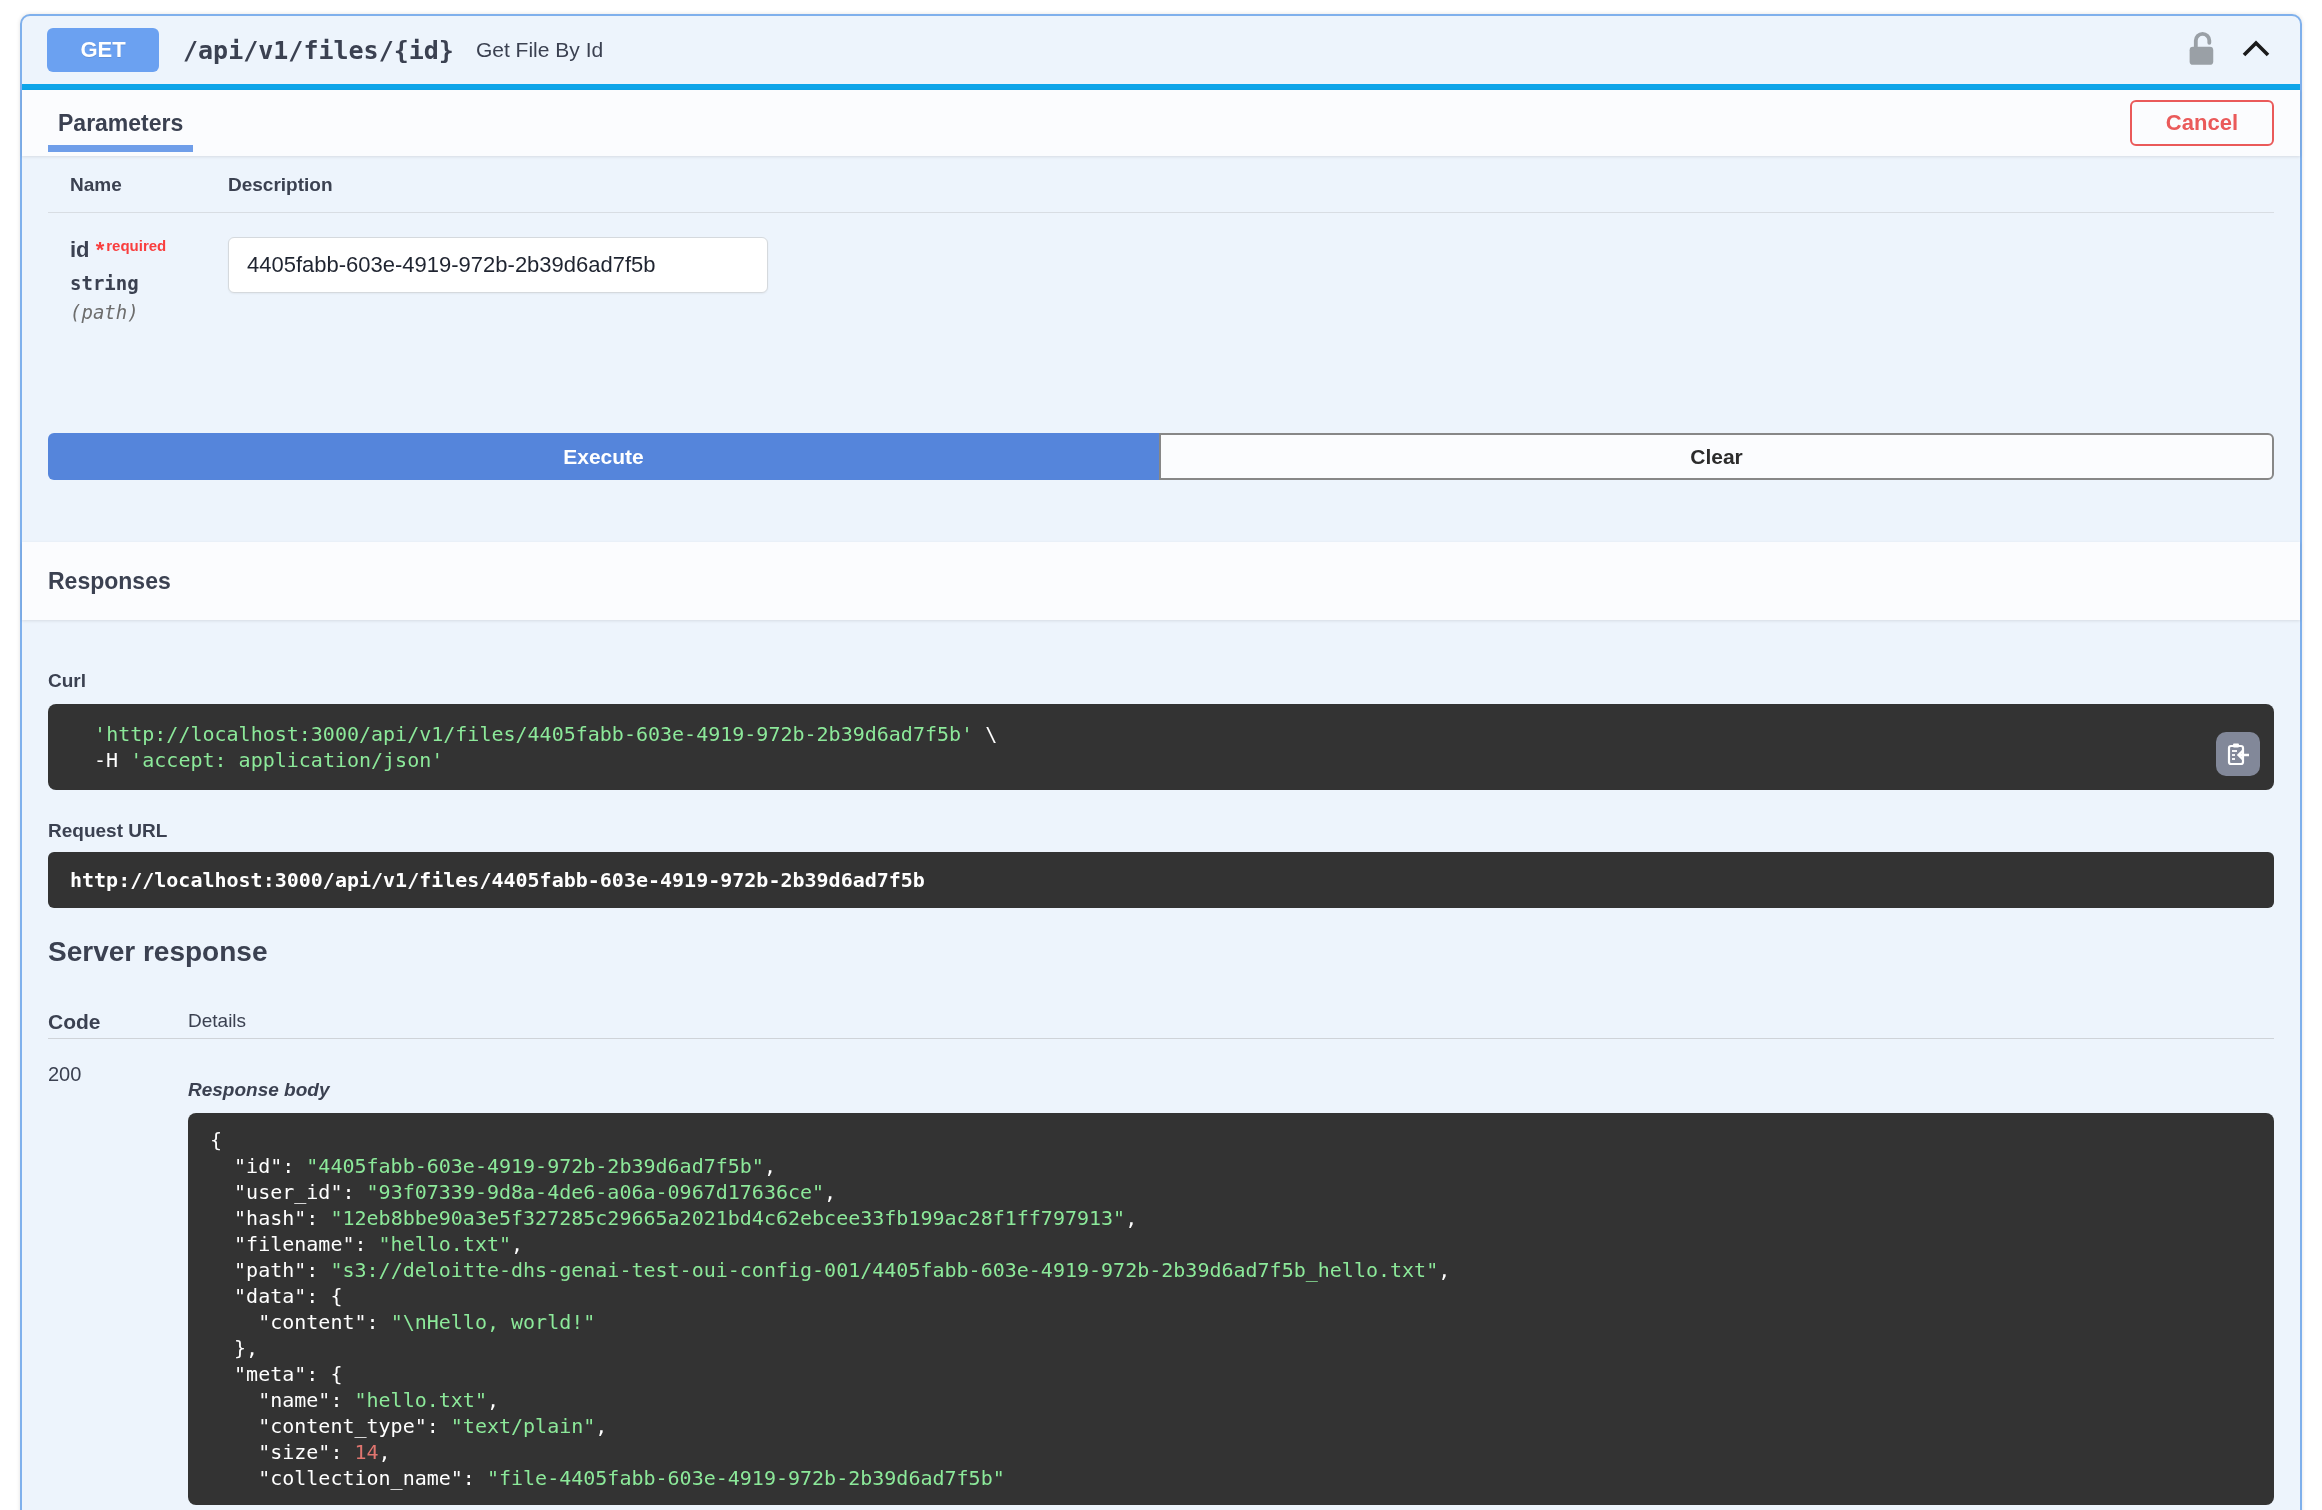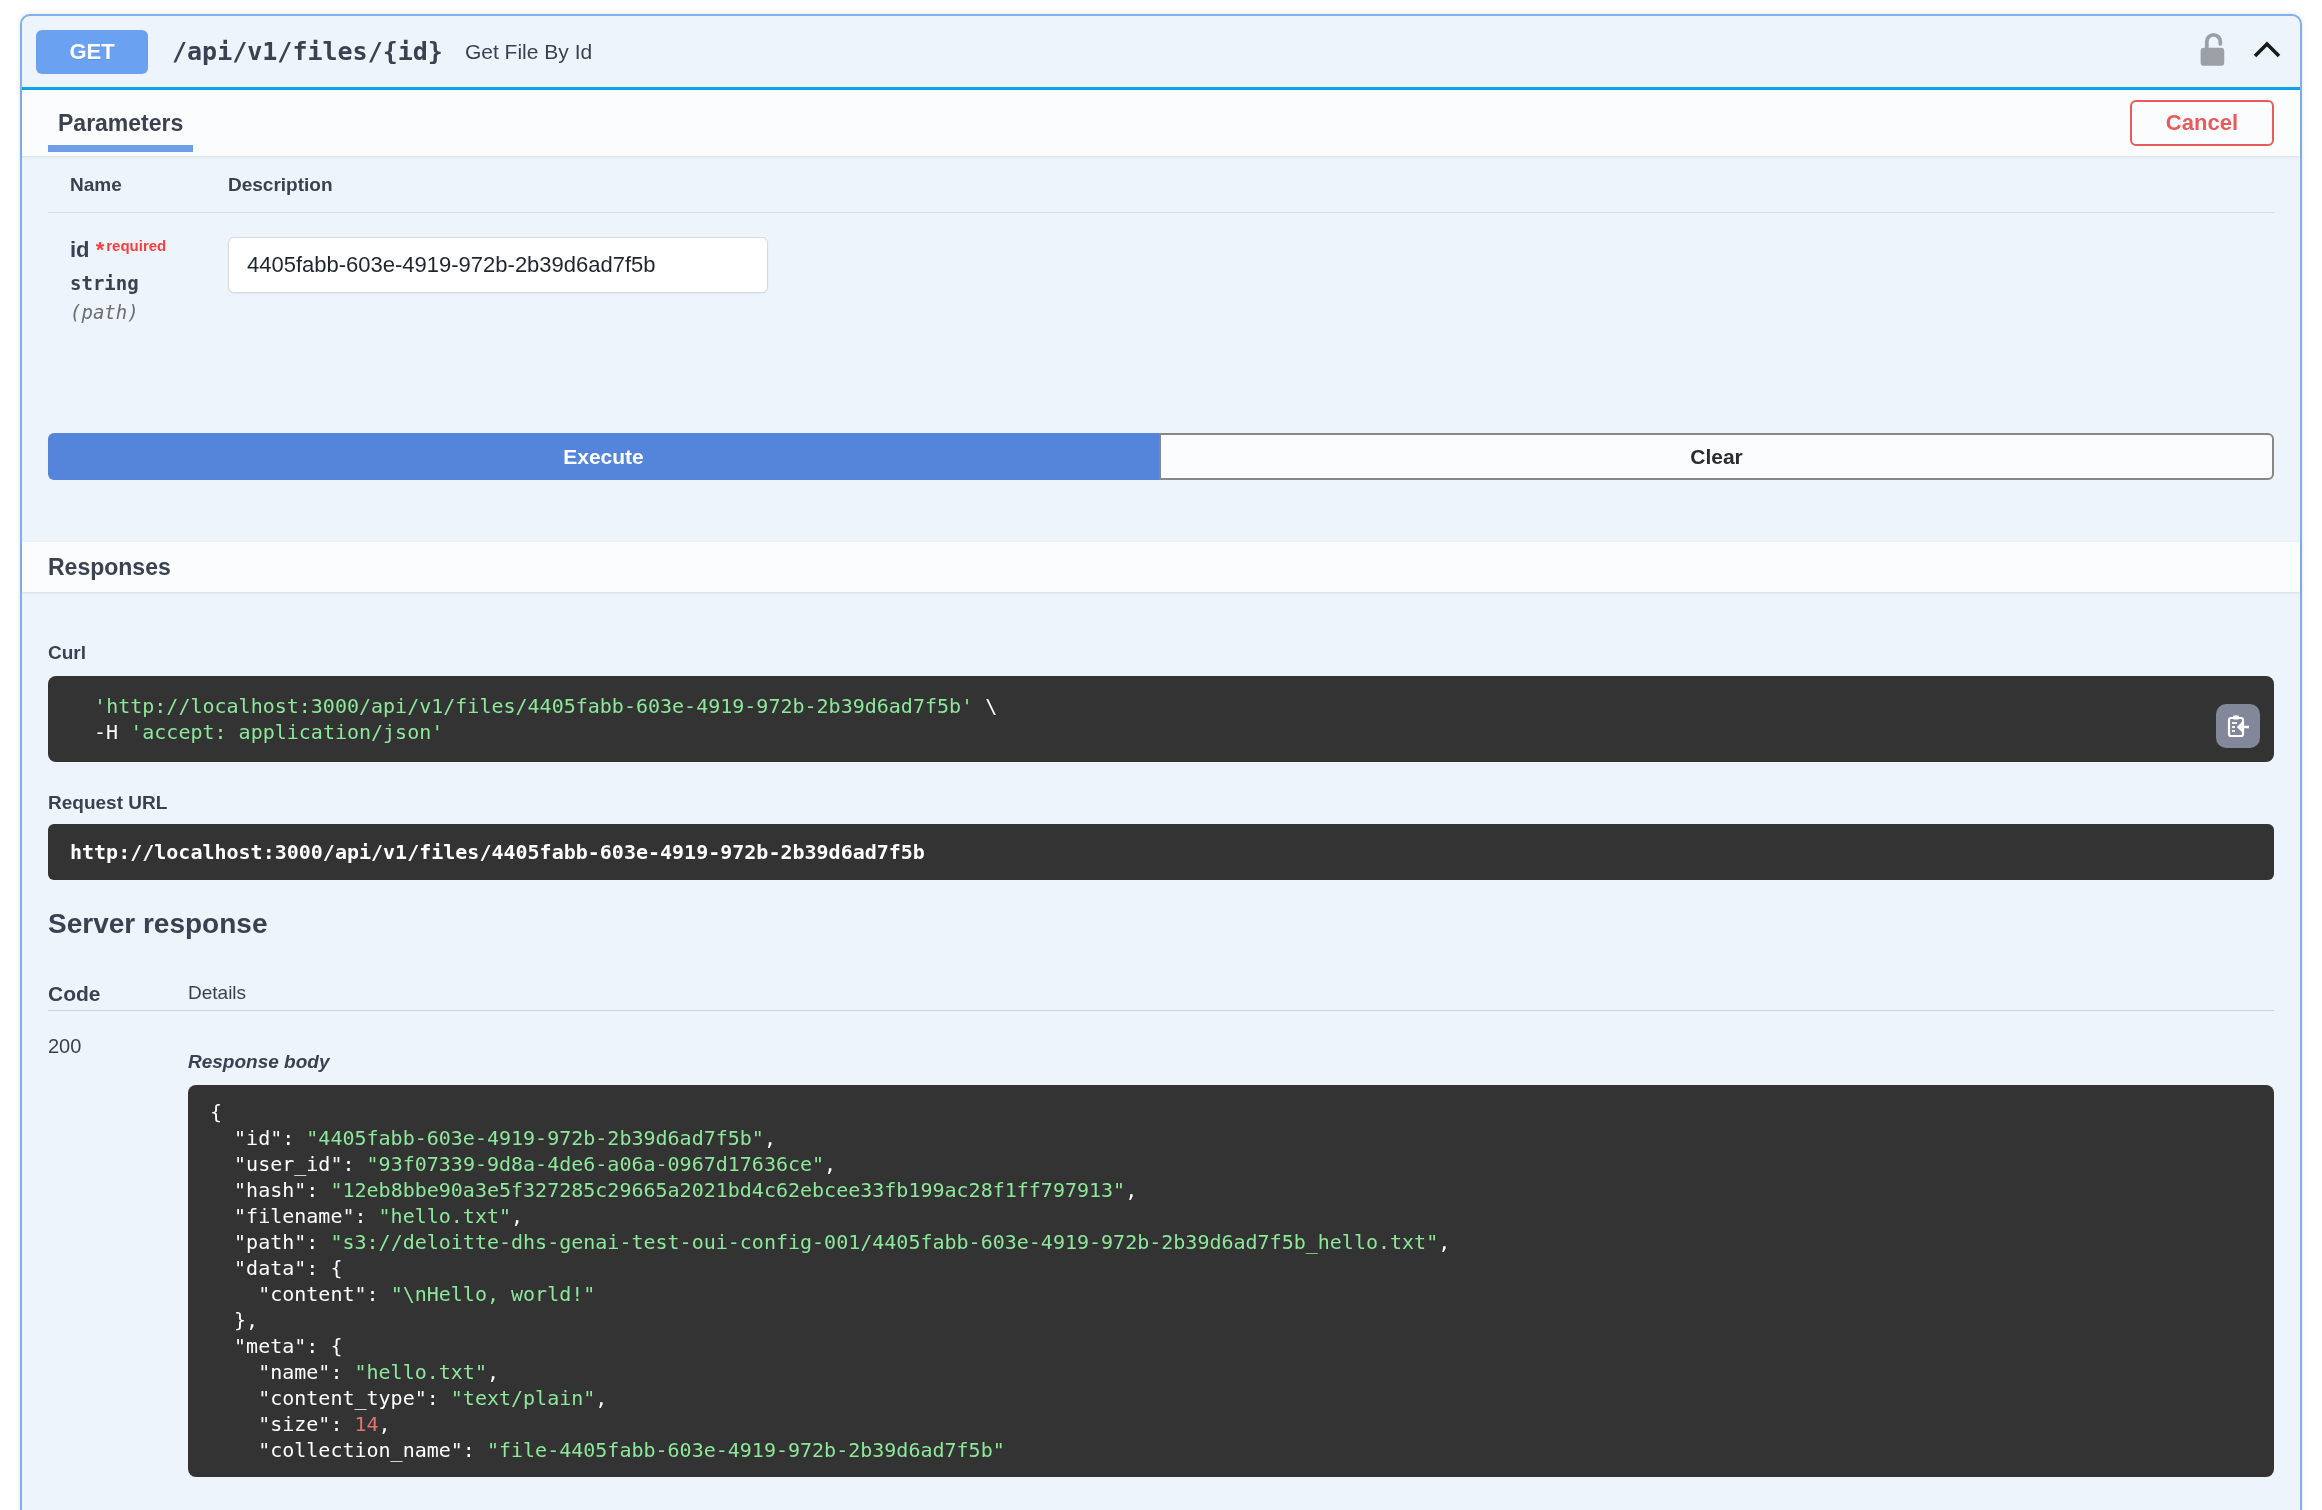--- a/index.html
+++ b/index.html
@@ -7,22 +7,22 @@
     font-family:"Liberation Sans", sans-serif; color:#3b4151; }
 
   .opblock {
     position:absolute; left:20px; top:14px; width:2282px;
     border:2px solid #7fb0ec; border-radius:10px;
     background:#edf4fc; box-shadow:0 0 4px rgba(0,0,0,.12);
     padding-bottom:40px; min-height:1600px;
   }
 
   
-  .summary { display:flex; align-items:center; height:74px; padding:0 14px;
-    border-bottom:3px solid #0ea5e9; cursor:pointer; }
+  .summary { display:flex; align-items:center; height:74px; padding:0 25px;
+    border-bottom:6px solid #0ea5e9; cursor:pointer; }
   .method-badge { background:#6ba1f1; color:#fff; font-weight:bold; font-size:22px;
     width:112px; height:44px; line-height:44px; text-align:center; border-radius:6px;
     text-shadow:0 1px 0 rgba(0,0,0,.1); flex:0 0 auto; }
   .path { font-family:"DejaVu Sans Mono", monospace; font-weight:bold; font-size:25px;
     color:#3b4151; margin-left:24px; }
   .summary-desc { font-size:21px; color:#3b4151; margin-left:22px; }
   .summary-spacer { flex:1; }
   .lock-btn { background:none; border:none; cursor:pointer; padding:4px; margin-right:16px; }
   .chevron-btn { background:none; border:none; cursor:pointer; padding:4px; }
 
@@ -30,21 +30,21 @@
   .section-header { background:#fbfcfe; height:66px; padding:0 26px;
     display:flex; align-items:center; justify-content:space-between;
     box-shadow:0 1px 3px rgba(0,0,0,.10); position:relative; }
   .tab { position:relative; height:100%; display:flex; align-items:center;
     padding:0 10px; font-size:23px; font-weight:bold; color:#3b4151; cursor:pointer; }
   .tab::after { content:""; position:absolute; left:0; right:0; bottom:4px; height:7px;
     background:#6f9ee9; }
   .cancel-btn { border:2px solid #ea5a5a; color:#ea5a5a; background:transparent;
     font-weight:bold; font-size:22px; padding:8px 34px; border-radius:6px; cursor:pointer;
     font-family:"Liberation Sans", sans-serif; }
-  .responses-header { height:50px;margin-top:19px; }
+  .responses-header { height:78px;margin-top:19px; }
   .responses-title { font-size:23px; font-weight:bold; color:#3b4151; }
 
   
   .params-body { padding:18px 26px 0 26px; }
   .params-head { display:grid; grid-template-columns:158px 1fr;
     padding:0 0 16px 22px; border-bottom:1px solid #d8dde3; }
   .params-head div { font-size:19px; font-weight:bold; color:#3b4151; }
   .param-row { display:grid; grid-template-columns:158px 1fr; padding:24px 0 0 22px; }
   .param-name { font-size:22px; font-weight:bold; color:#3b4151; }
   .req-star { color:#f93e3e; font-size:22px; }

